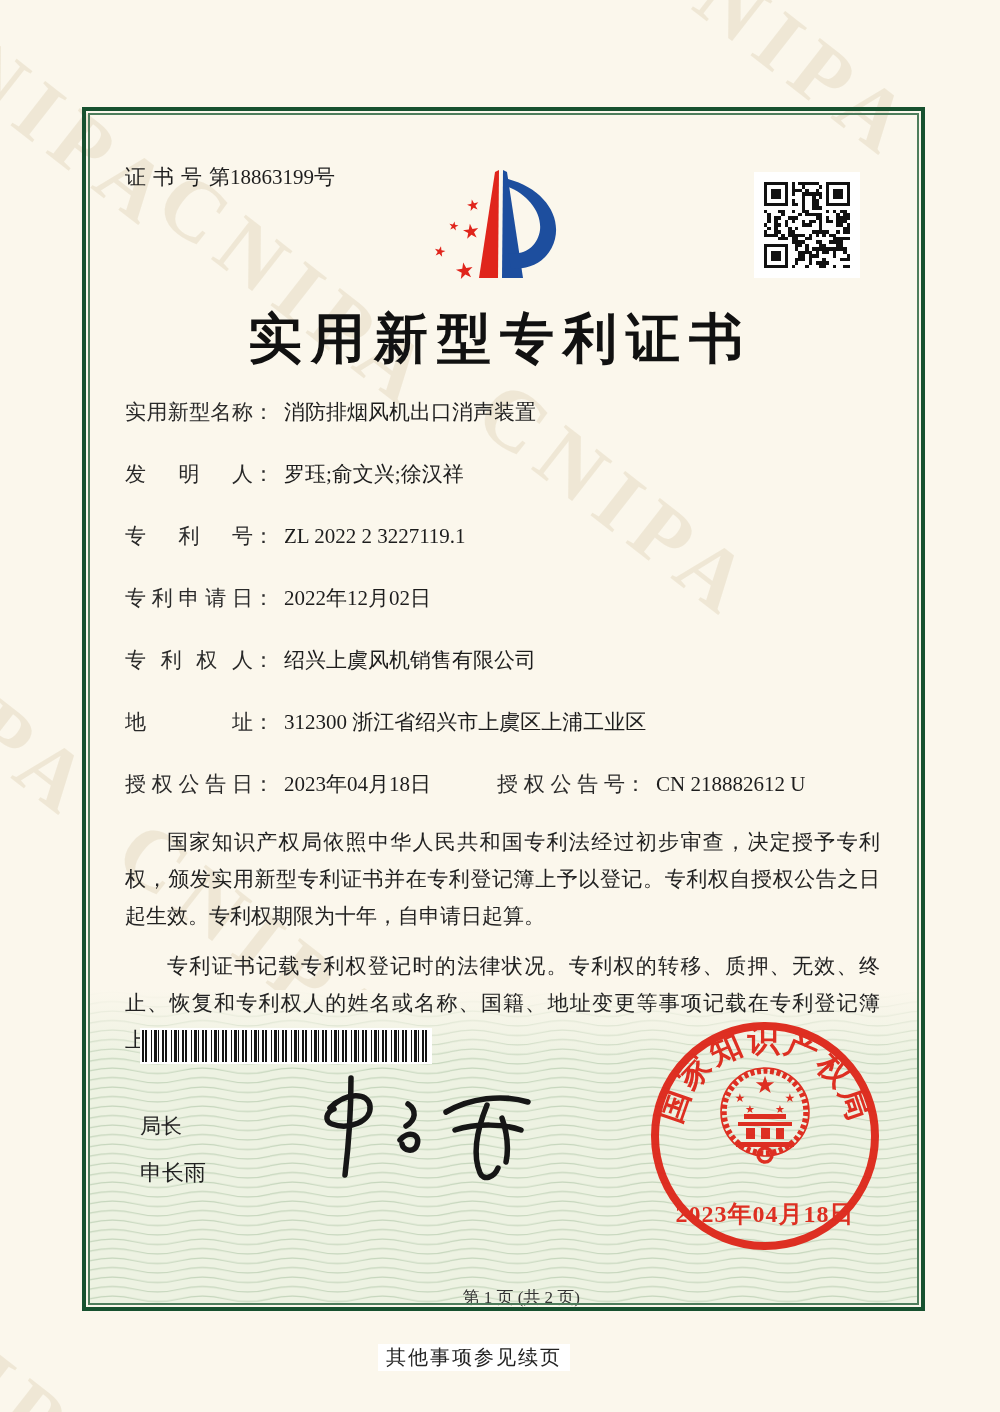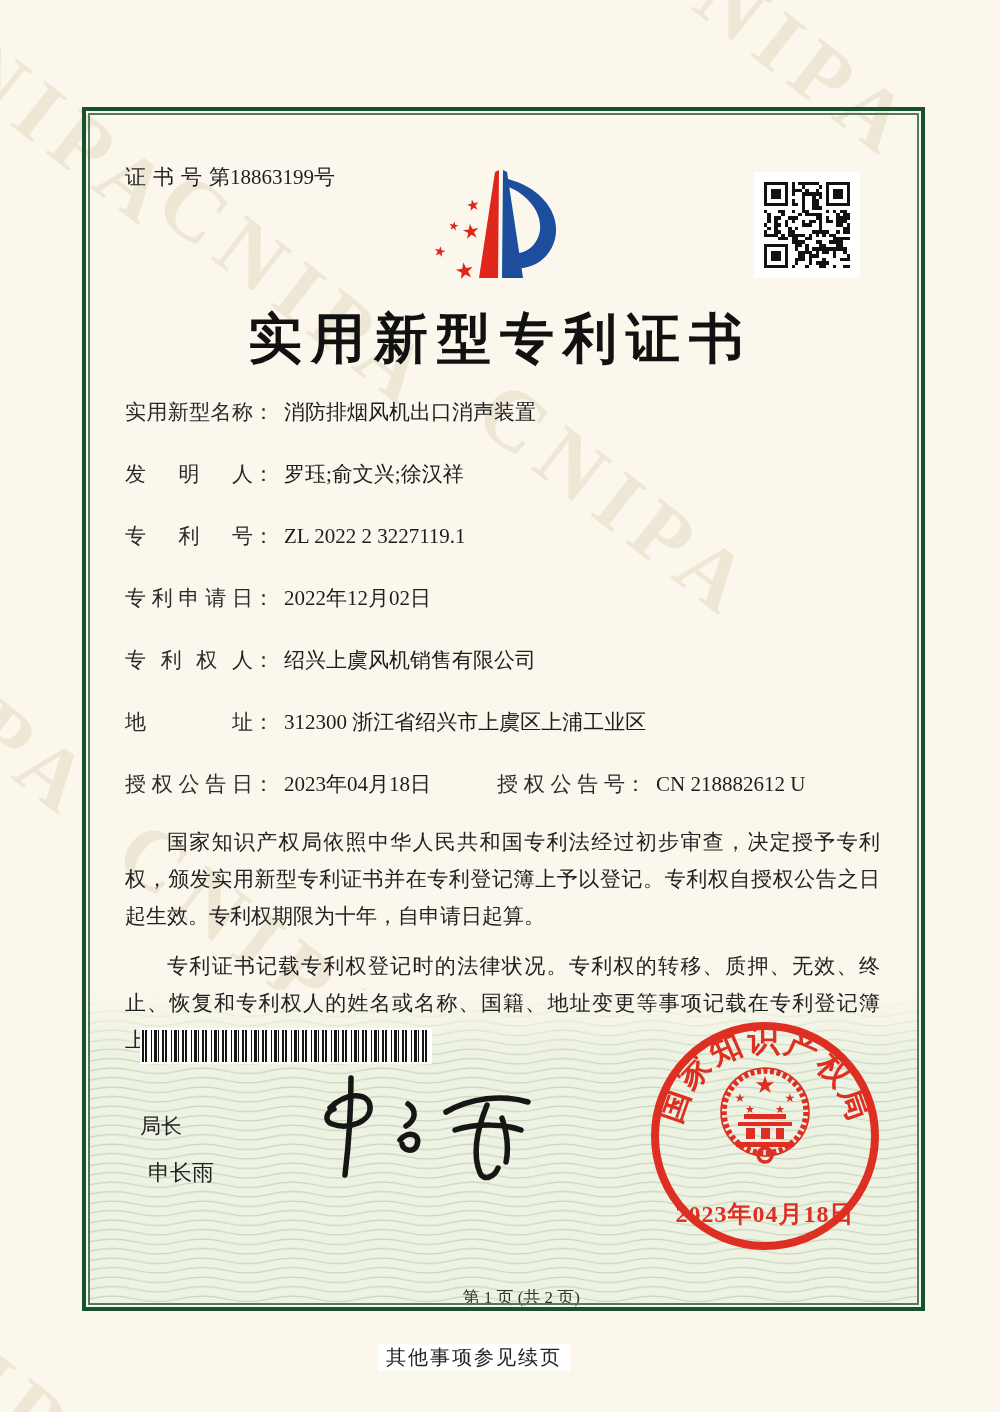--- a/index.html
+++ b/index.html
@@ -48,21 +48,21 @@
     position:absolute;left:2px;top:2px;right:2px;bottom:2px;
     background:repeating-linear-gradient(90deg,
       #151515 0 2px,#fff 2px 3px,#151515 3px 5px,#fff 5px 9px,
       #151515 9px 10px,#fff 10px 12px,#151515 12px 15px,#fff 15px 16px,
       #151515 16px 17px,#fff 17px 20px);
   }
   
   .signer-role{position:absolute;left:140px;top:1112px;font-size:21px;z-index:10;
     font-family:"Liberation Sans","DejaVu Sans",sans-serif;color:#222;}
   .signer-name{position:absolute;left:140px;top:1158px;font-size:22px;z-index:10;
-    font-family:Liberation Mono, monospace;color:#222;margin-left:8px;}
+    font-family:Liberation Mono, monospace;color:#222;}
   .signature{position:absolute;left:290px;top:1072px;z-index:11;}
   .seal{position:absolute;left:640px;top:1014px;z-index:12;opacity:.93;}
   
   .page-note{position:absolute;left:380px;top:1286px;width:200px;text-align:right;
     font-size:17px;color:#333;z-index:10;}
   .cont-note{position:absolute;left:378px;top:1344px;width:192px;padding:0 0;
     background:#ffffff;text-align:center;font-size:20px;letter-spacing:2px;color:#222;z-index:10;}
 </style>
 </head>
 <body>

